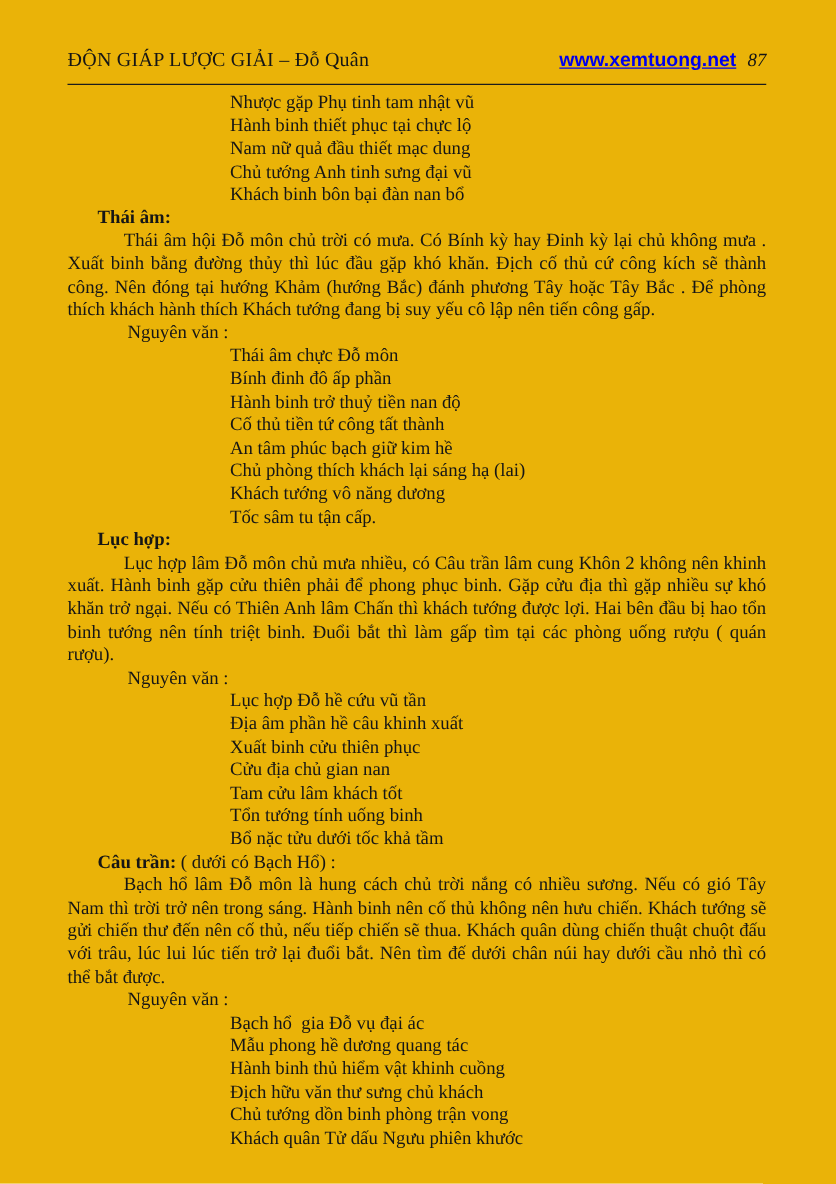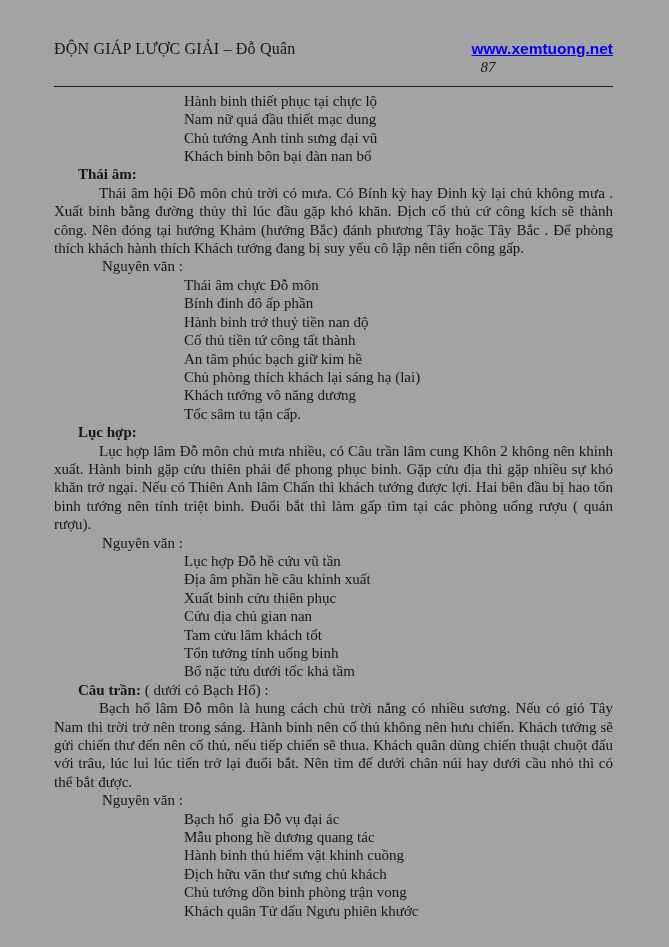--- a/index.html
+++ b/index.html
@@ -1,36 +1,36 @@
 <!DOCTYPE html>
 <html><head>
 <meta charset="utf-8">
 <style>
   html,body{margin:0;padding:0;background:#ffffff;}
   .page{
     position:relative;
     width:669px;height:947px;
-    background:#a3a3a3;
+    background:#eab308;
     box-sizing:border-box;
     padding:40px 56px 0 54px;
     font-family:"Liberation Serif","DejaVu Serif",serif;
     font-size:15px;
     line-height:18.4px;
     color:#161616;
     overflow:hidden;
   }
   .header{
     display:flex;
     justify-content:space-between;
     align-items:baseline;
     border-bottom:1.6px solid #1c1c1c;
     padding-bottom:9px;
   }
   .header-title{font-size:16px;letter-spacing:.2px;white-space:nowrap;}
-  .header-right{display:flex;align-items:flex-start;white-space:nowrap;flex-direction:column;}
+  .header-right{display:flex;align-items:center;white-space:nowrap;}
   .website-link{
     font-family:"Liberation Sans","DejaVu Sans",sans-serif;
     font-weight:bold;
     font-size:15.5px;
     color:#0000ee;
     text-decoration:underline;
     cursor:pointer;
   }
   .page-number{margin-left:9px;font-size:15px;color:#161616;font-style:italic;}
   .content{padding-top:5px;}
@@ -49,20 +49,21 @@
     <span class="header-title">ĐỘN GIÁP LƯỢC GIẢI – Đỗ Quân</span>
     <span class="header-right">
       <a class="website-link">www.xemtuong.net</a>
       <span class="page-number">87</span>
     </span>
   </div>
 
   <div class="content">
 
     <div>
+      <div class="vline">Nhược gặp Phụ tinh tam nhật vũ</div>
       <div class="vline">Hành binh thiết phục tại chực lộ</div>
       <div class="vline">Nam nữ quả đầu thiết mạc dung</div>
       <div class="vline">Chủ tướng Anh tinh sưng đại vũ</div>
       <div class="vline">Khách binh bôn bại đàn nan bổ</div>
     </div>
 
     <div>
       <div class="heading">
         <span>Thái âm:</span><span class="note"></span>
       </div>

